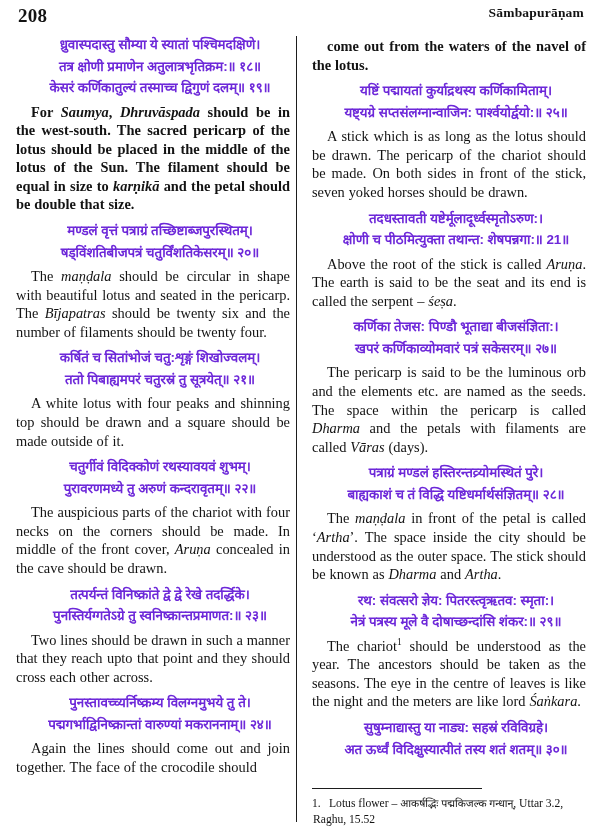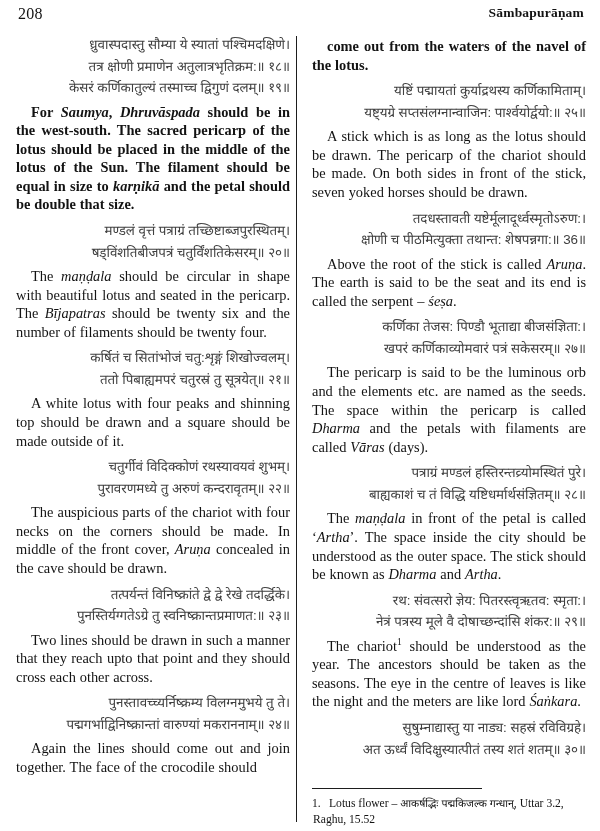--- a/index.html
+++ b/index.html
@@ -28,22 +28,22 @@
     position: absolute;
     left: 0; top: 0;
     width: 600px;
     height: 30px;
   }
   .folio {
     position: absolute;
     left: 18px;
     top: 5px;
     font-family: "Liberation Serif", serif;
-    font-size: 16px;
-    font-weight: normal;
+    font-size: 19px;
+    font-weight: bold;
     letter-spacing: 0.2px;
   }
   .book-title {
     position: absolute;
     right: 16px;
     top: 5px;
     font-family: "Liberation Serif", serif;
     font-size: 13.5px;
     font-weight: bold;
     letter-spacing: 0.2px;
@@ -73,25 +73,25 @@
     width: 1px;
     height: 786px;
     background: #1d1d1d;
   }
 
   
   .verse {
     margin: 0 0 1px 0;
     padding: 0;
     font-family: "Liberation Sans", "DejaVu Sans", sans-serif;
-    font-weight: normal;
+    font-weight: bold;
     font-size: 13.4px;
     line-height: 21.5px;
-    color: #404040;
-    text-align: right;
+    color: #6d28d9;
+    text-align: center;
     text-indent: 14px;
     letter-spacing: -0.05px;
   }
   .verse .line {
     display: block;
     text-indent: 14px;
     white-space: nowrap;
   }
 
   .para {
@@ -136,21 +136,21 @@
     display: block;
   }
   .footnote .fn-marker {
     display: inline-block;
     width: 17px;
   }
   .footnote .fn-body {
     display: inline;
   }
   .footnote .deva {
-    font-family: Liberation Sans, sans-serif;
+    font-family: Liberation Serif, serif;
     font-size: 10.6px;
   }
   .footnote .fn-cont {
     display: block;
     margin-left: 1px;
   }
 </style>
 </head>
 <body>
 
@@ -233,21 +233,21 @@
           <span class="line">यष्टिं पद्मायतां कुर्याद्रथस्य कर्णिकामिताम्।</span>
           <span class="line">यष्ट्यग्रे सप्तसंलग्नान्वाजिन: पार्श्वयोर्द्वयो:॥ २५॥</span>
         </div>
       </div>
 
       <p class="para">A stick which is as long as the lotus should be drawn. The pericarp of the chariot should be made. On both sides in front of the stick, seven yoked horses should be drawn.</p>
 
       <div class="block">
         <div class="verse">
           <span class="line">तदधस्तावती यष्टेर्मूलादूर्ध्वस्मृतोऽरुण:।</span>
-          <span class="line">क्षोणी च पीठमित्युक्ता तथान्त: शेषपन्नगा:॥ 36॥</span>
+          <span class="line">क्षोणी च पीठमित्युक्ता तथान्त: शेषपन्नगा:॥ 21॥</span>
         </div>
       </div>
 
       <p class="para">Above the root of the stick is called <i>Aruṇa</i>. The earth is said to be the seat and its end is called the serpent – <i>śeṣa</i>.</p>
 
       <div class="block">
         <div class="verse">
           <span class="line">कर्णिका तेजस: पिण्डौ भूताद्या बीजसंज्ञिता:।</span>
           <span class="line">खपरं कर्णिकाव्योमवारं पत्रं सकेसरम्॥ २७॥</span>
         </div>

